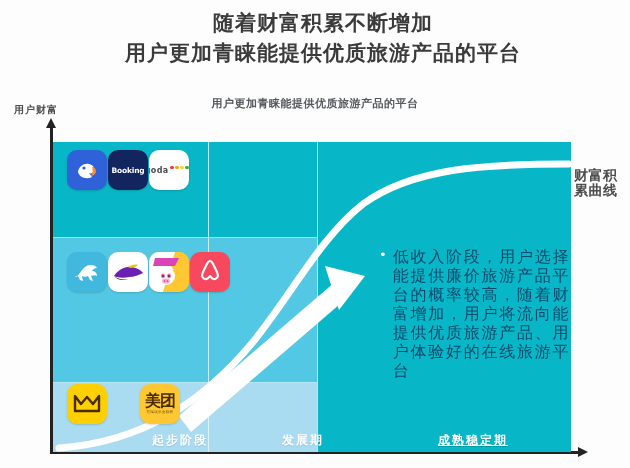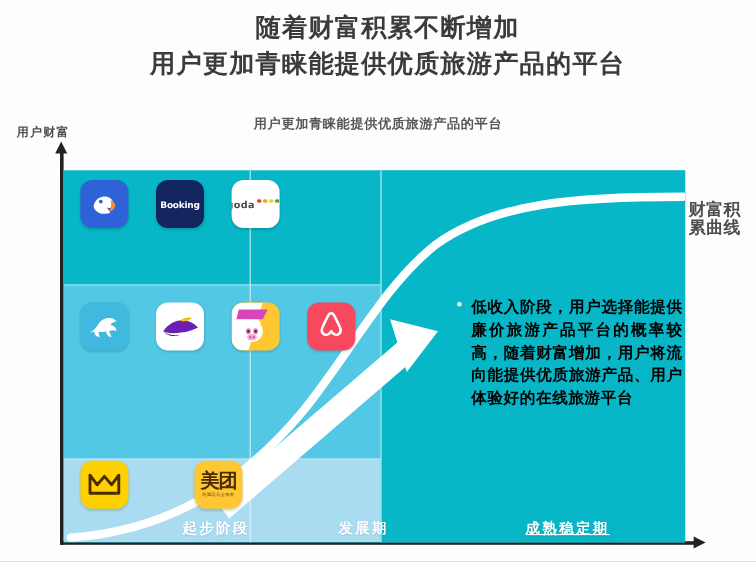--- a/index.html
+++ b/index.html
@@ -53,21 +53,21 @@
   
   .mature-cover{position:absolute;left:264px;top:0;width:254px;height:310px;background:#07b7c7;}
   .band-sep{position:absolute;left:0;width:264px;height:1px;background:#bfe9f4;opacity:.75;}
 
   .vdiv{position:absolute;top:0;width:1px;height:310px;background:#e8f7fb;opacity:.8;}
 
   
   #curve-svg{position:absolute;left:0;top:0;width:518px;height:310px;}
 
   
-  .logo-row{position:absolute;display:flex;gap:23px;align-items:center;}
+  .logo-row{position:absolute;display:flex;gap:1px;align-items:center;}
   .row-top{left:14px;top:8px;}
   .row-mid{left:14px;top:110px;}
   .row-bot{left:14px;top:242px;}
   .logo{
     width:40px;height:40px;border-radius:10px;
     position:relative;overflow:hidden;flex:0 0 auto;
     display:flex;align-items:center;justify-content:center;
     box-shadow:0 1px 2px rgba(0,0,0,.15);
   }
   .lg-ctrip{background:#2f62d8;}
@@ -92,21 +92,21 @@
   .mt-big{font-size:16px;font-weight:bold;color:#4a2c00;letter-spacing:-1px;}
   .mt-small{font-size:3.6px;color:#6b4a10;letter-spacing:.2px;margin-top:2px;}
 
   
   .annot{
     position:absolute;left:326px;top:105px;width:190px;
     display:flex;gap:6px;align-items:flex-start;
   }
   .annot .bullet{color:#fff;font-size:13px;line-height:15px;flex:0 0 auto;}
   .annot .atext{
-    color:#000000;font-size:13px;line-height:19px;font-weight:bold;
+    color:#0c4a6e;font-size:16px;line-height:19px;font-weight:normal;
     letter-spacing:.5px;text-align:justify;
   }
 
   
   .phase{
     position:absolute;bottom:3px;text-align:center;
     color:#ffffff;font-size:12px;font-weight:bold;letter-spacing:2px;
     text-shadow:0 1px 1px rgba(0,0,0,.12);
     margin-top:48px;
   }

